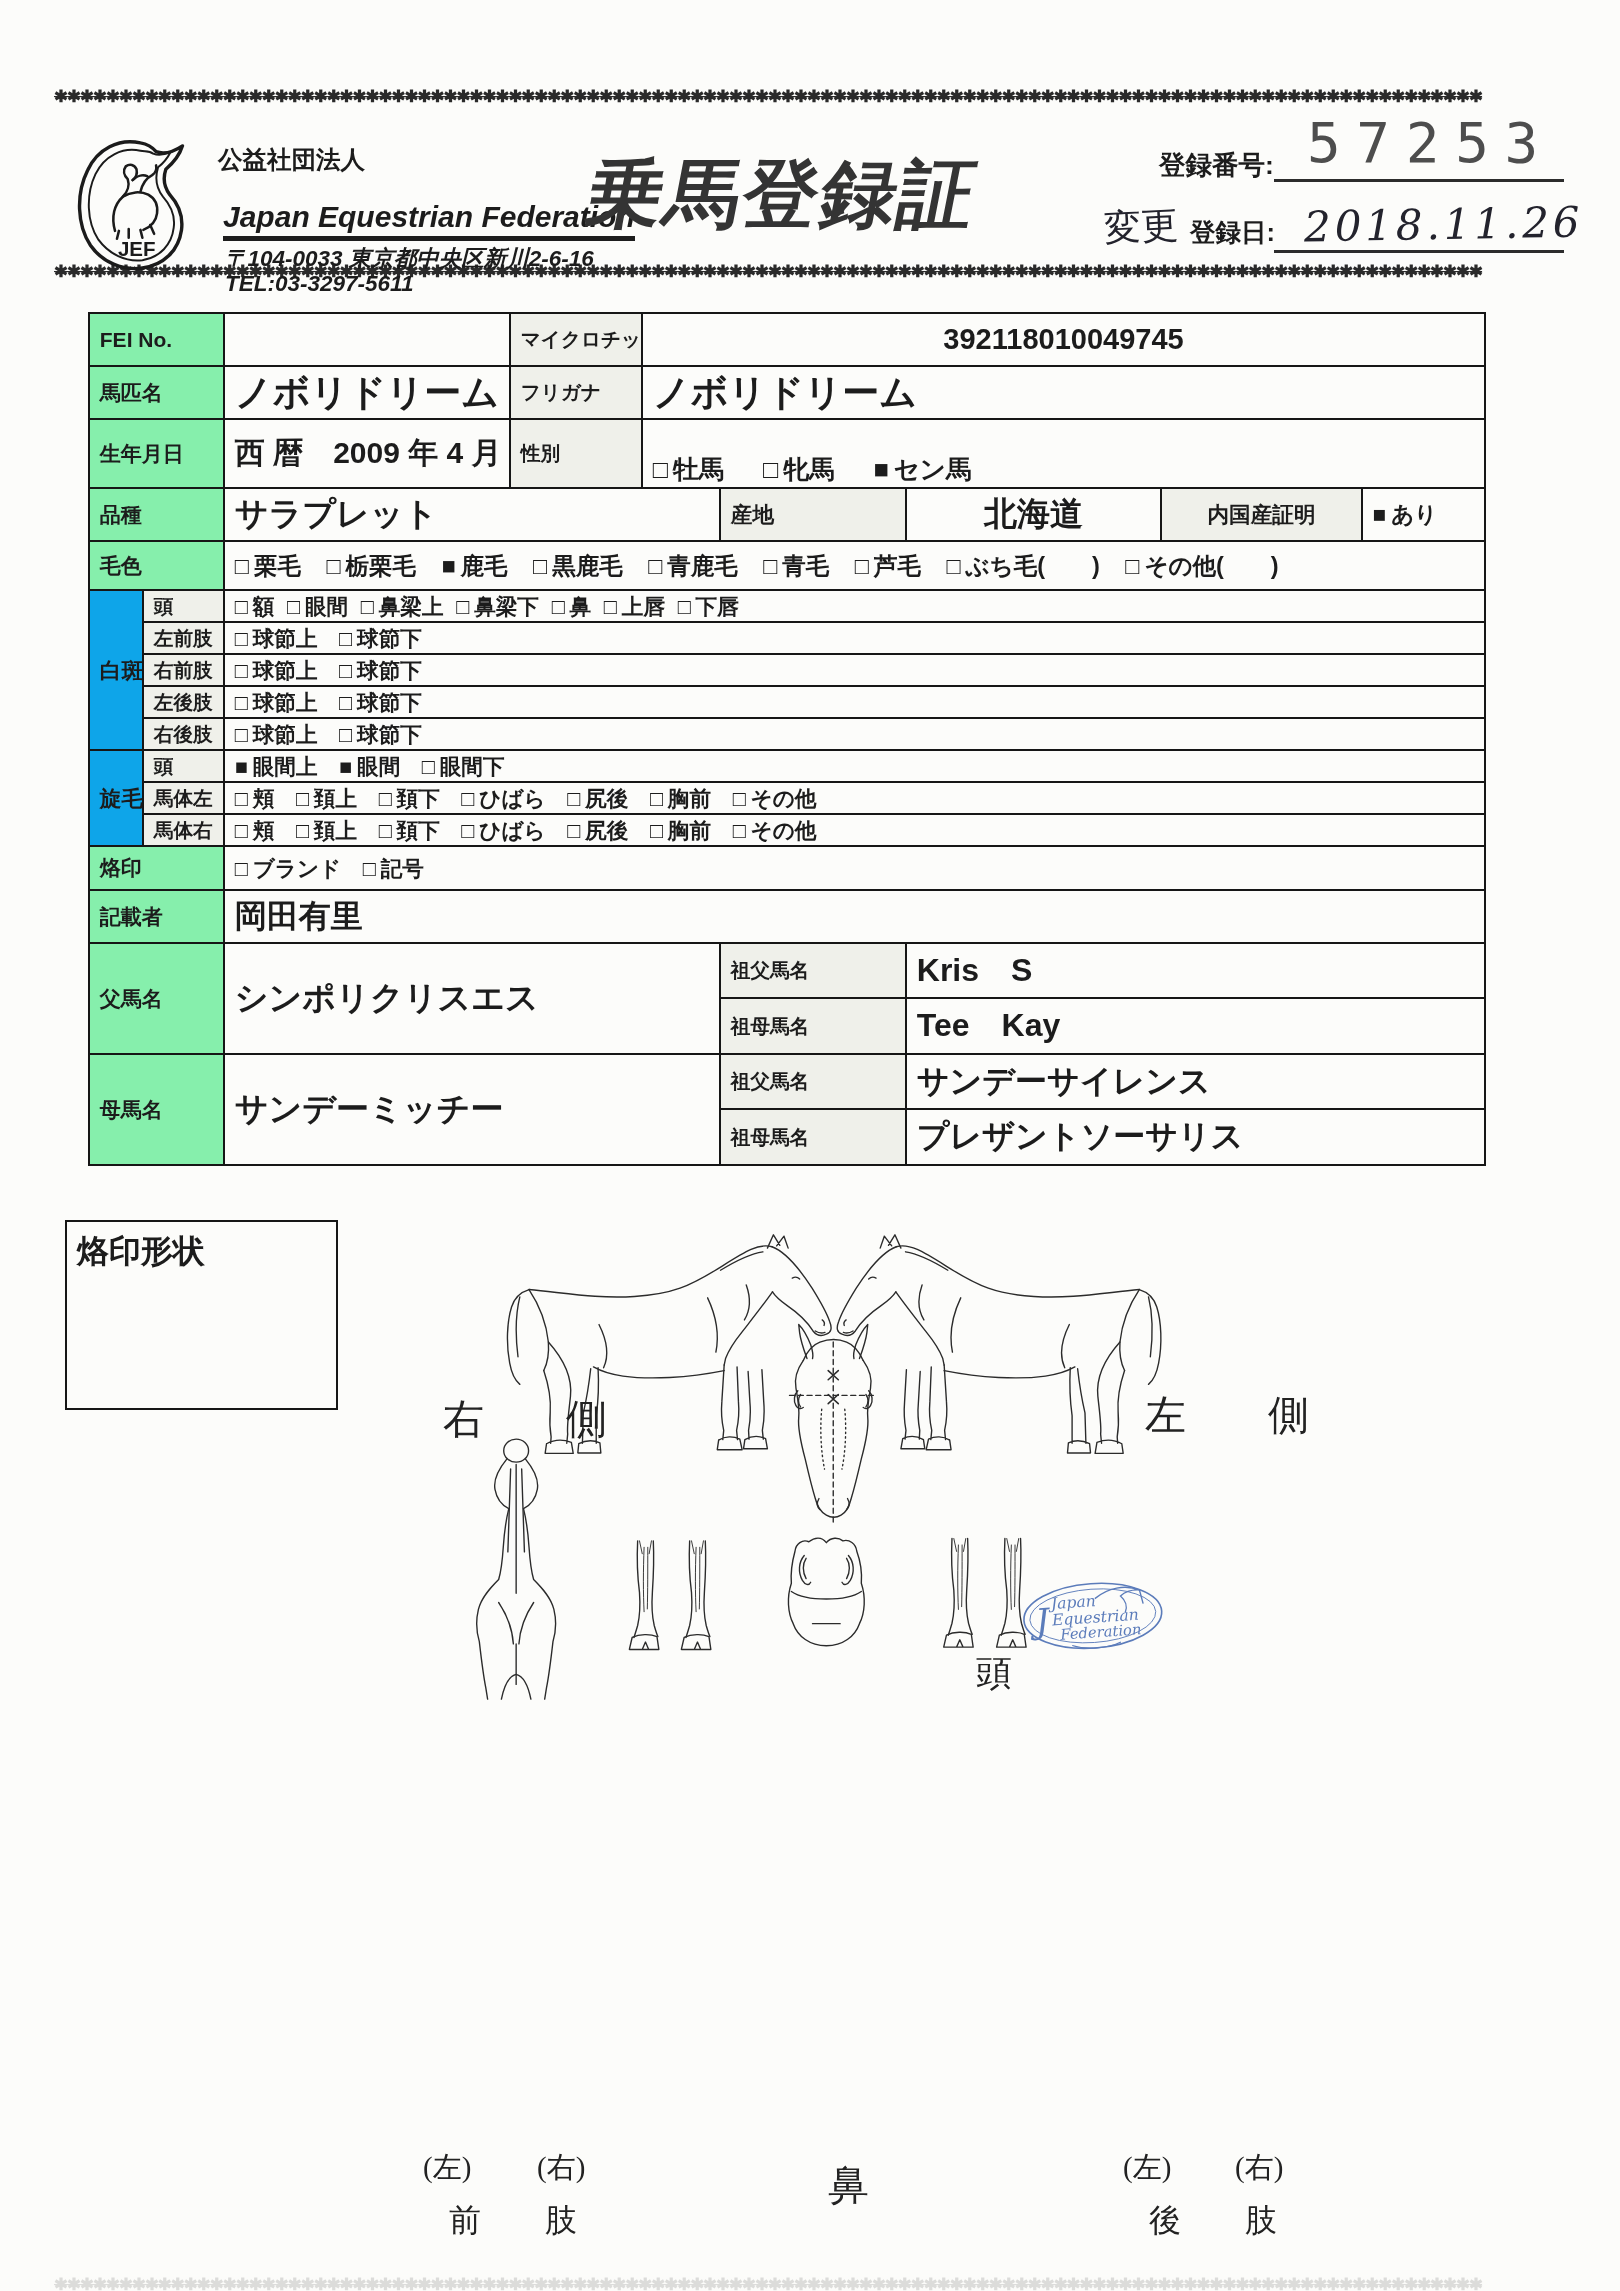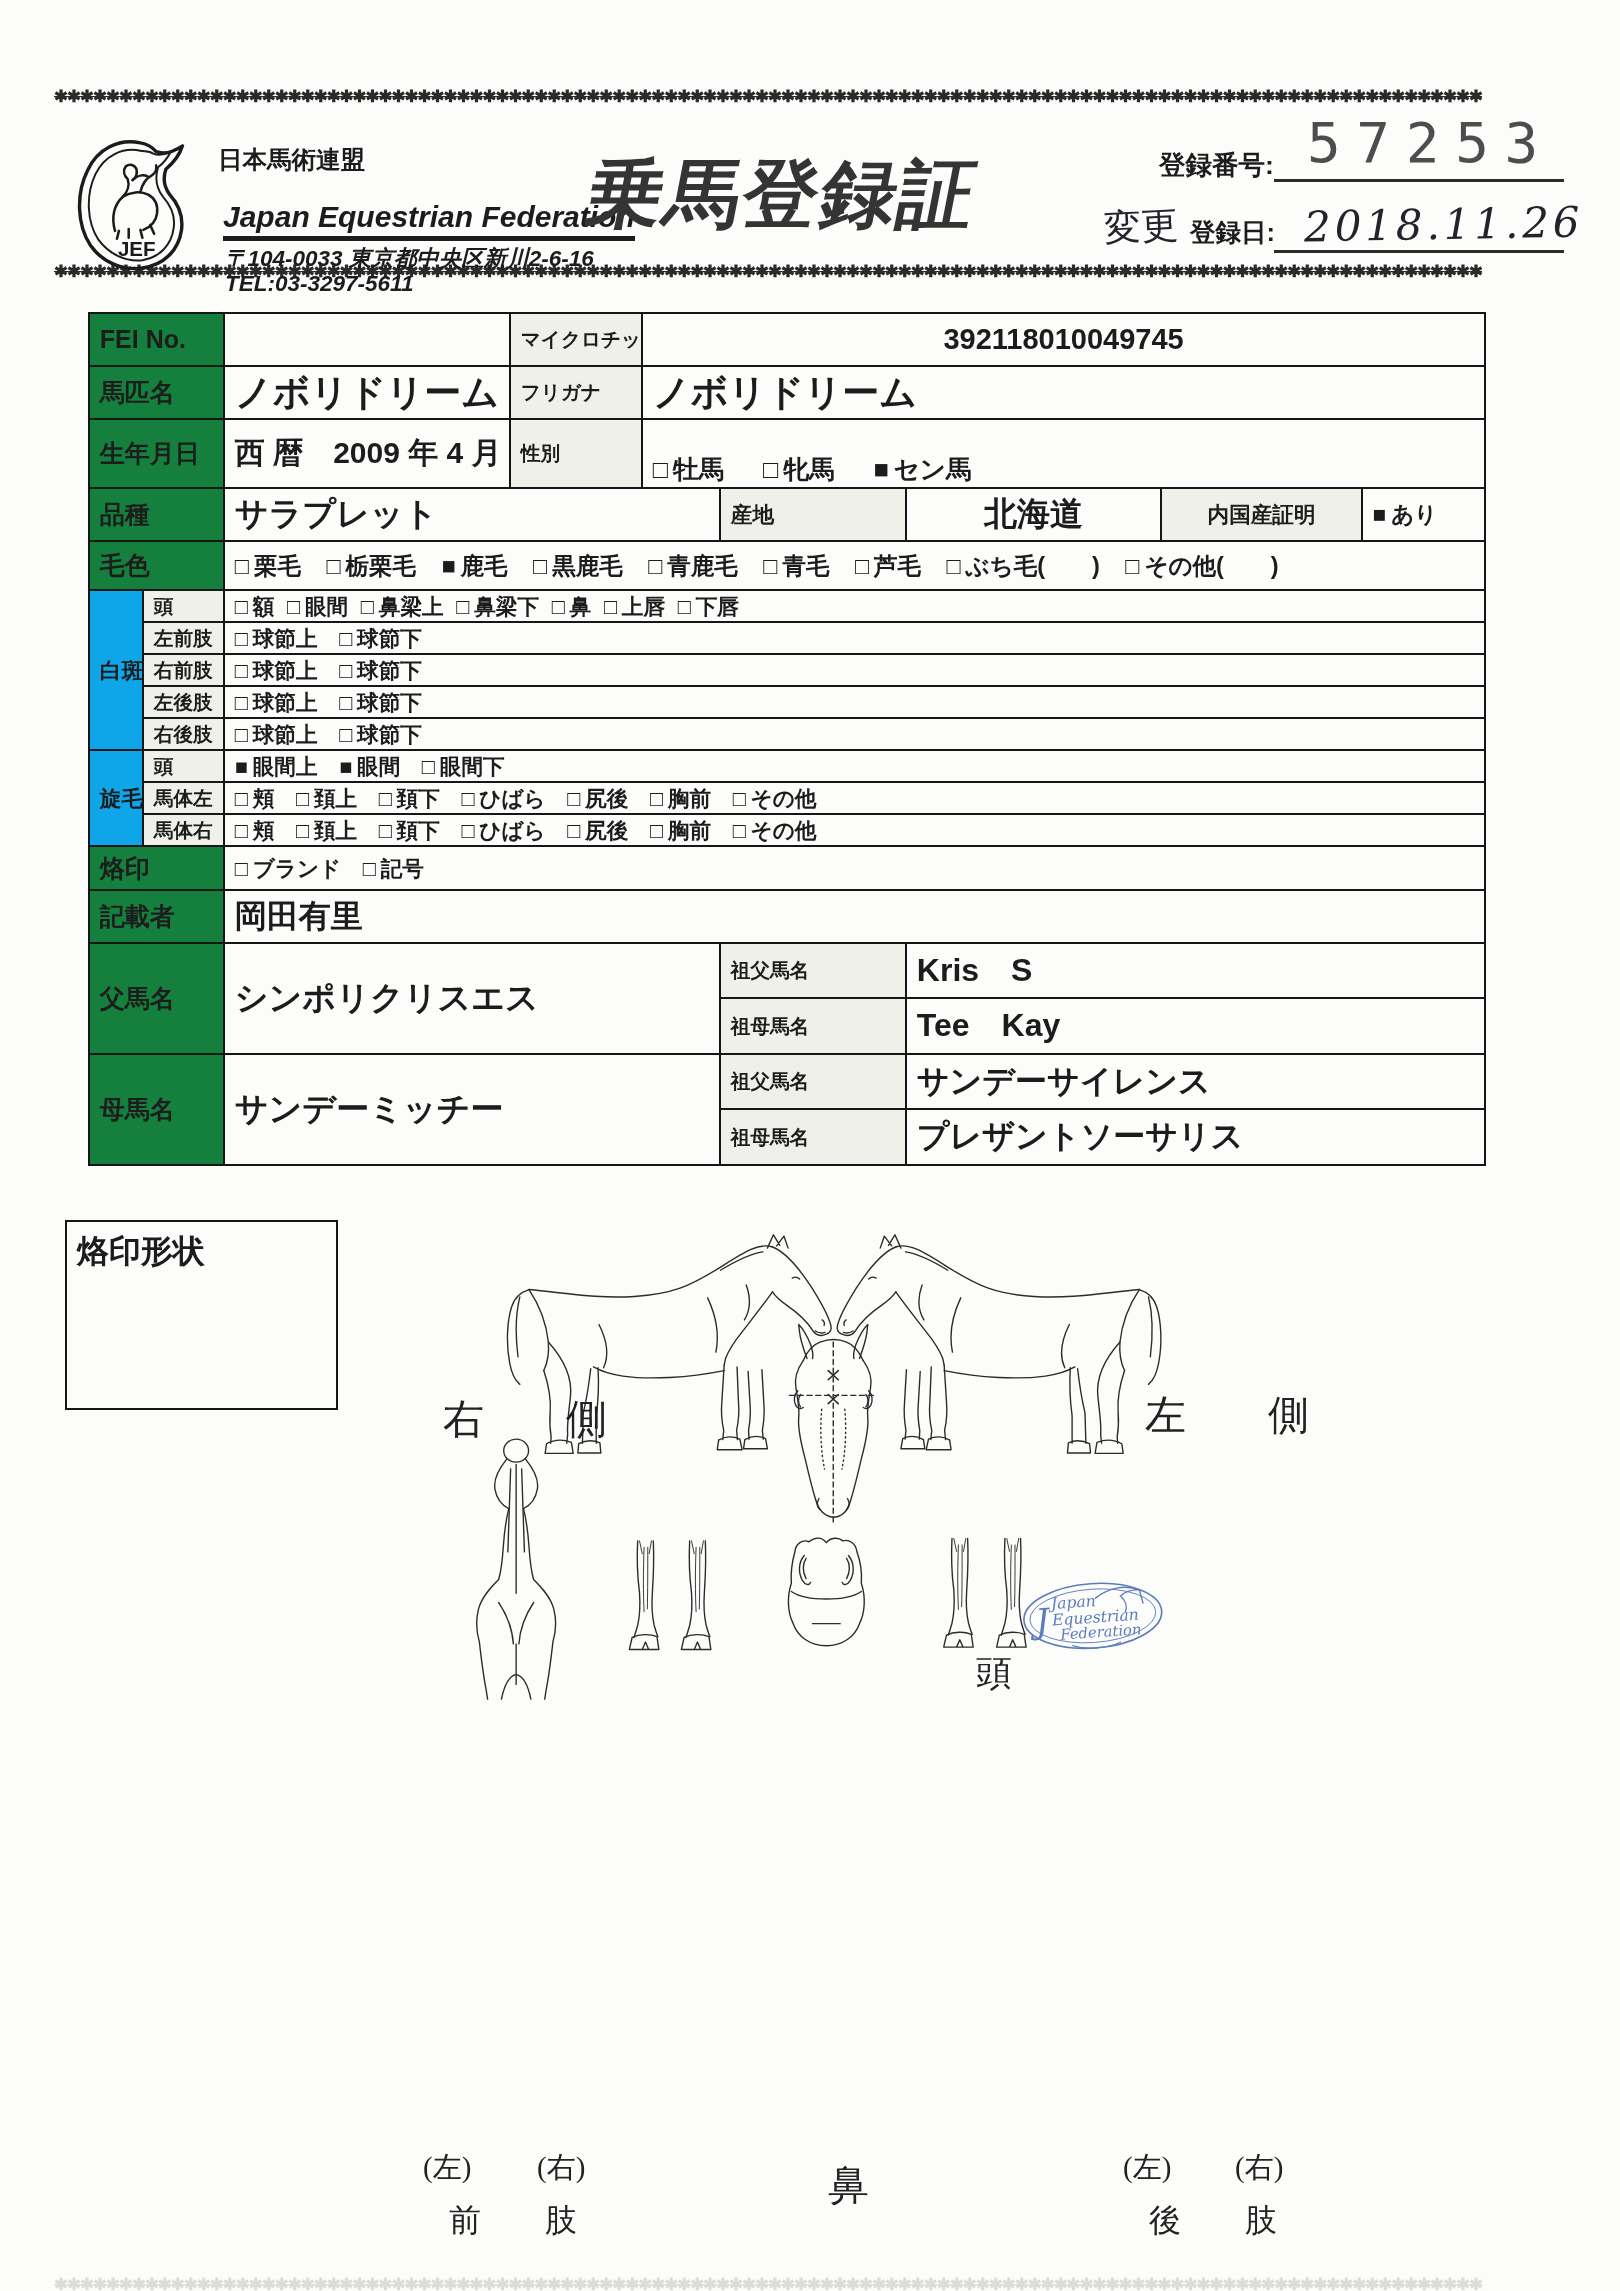--- a/index.html
+++ b/index.html
@@ -28,21 +28,21 @@
   .change-note{left:1104px;top:202px;font-size:37px;color:#23232d;font-family:"DejaVu Serif",serif;
                transform:rotate(-3deg);}
   .reg-date-label{left:1190px;top:215px;font-size:25.5px;font-weight:bold;}
   .reg-date-value{left:1304px;top:200px;width:274px;text-align:center;font-size:42px;color:#23232d;
                   font-family:"DejaVu Serif",serif;font-style:italic;letter-spacing:3.9px;transform:rotate(-1deg);}
   .reg-underline2{left:1274px;top:250px;width:290px;height:0;border-bottom:3.9px solid #2c2c2c;}
   
   .form-wrap{left:88px;top:312px;}
   table.form{border-collapse:collapse;table-layout:fixed;width:1398px;border:2.9px solid #111;}
   table.form td{border:2px solid #161616;padding:0 9.8px;overflow:hidden;white-space:nowrap;vertical-align:middle;}
-  td.lbl{background:#15803d;font-weight:bold;font-size:25px;padding-left:7.8px;}
+  td.lbl{background:#86efac;font-weight:bold;font-size:21px;padding-left:7.8px;}
   td.sublbl{background:#eff0ea;font-weight:bold;font-size:19.6px;padding:0 3.9px;}
   td.grplbl{background:#0ea5e9;font-weight:bold;font-size:21.6px;text-align:center;padding:0 2px;}
   td.val{font-weight:600;font-size:29px;padding-left:11.8px;white-space:pre;}
   td.val-big{font-weight:600;font-size:37px;padding-left:11.8px;}
   td.val-center{font-weight:600;font-size:29px;text-align:center;}
   tr.h54{height:53px;} tr.h57{height:56px;} tr.h50{height:49px;} tr.h33{height:32px;} tr.h45{height:44px;padding-left:22px;} tr.h56{height:55px;}
   .opts{font-size:23.5px;font-weight:bold;}
   .opt{display:inline-block;margin-right:25.5px;}
   .opt .box{margin-right:4.9px;}
   .opts-sex .opt{margin-right:39px;font-size:25.5px;margin-top:32px;}
@@ -85,21 +85,21 @@
         <path d="M 44,96 C 40,82 43,69 52,61 C 57,56 59,49 57,43 C 53,39 52,34 55,30 C 59,27 64,28 66,33 C 67,38 65,42 62,44"></path>
         <path d="M 52,61 C 60,56 70,55 78,59 C 85,63 88,70 87,78 C 86,86 80,92 73,95"></path>
         <path d="M 62,44 C 66,40 72,38 77,40 M 70,56 C 72,48 76,42 82,39 C 85,37 87,33 86,29"></path>
         <path d="M 48,96 L 46,104 M 58,94 L 58,103 M 70,95 L 72,103 M 80,90 L 84,99"></path>
       </g>
       <text x="47" y="122" font-size="21" font-weight="bold" font-family="Liberation Sans, sans-serif" fill="#1b1b1b">JEF</text>
     </svg>
   </div>
 
   <div class="abs org-line">
-    <span class="org-type">日本馬術連盟</span>
+    <span class="org-type">公益社団法人</span>
   </div>
   <div class="abs org-en">Japan Equestrian Federation</div>
   <div class="abs org-underline"></div>
   <div class="abs org-addr" style="top:247px;">〒104-0033 東京都中央区新川2-6-16</div>
   <div class="abs org-addr" style="top:272px;">TEL:03-3297-5611</div>
 
   <div class="abs doc-title">乗馬登録証</div>
 
   <div class="abs reg-no-label">登録番号:</div>
   <div class="abs reg-no-value">57253</div>

